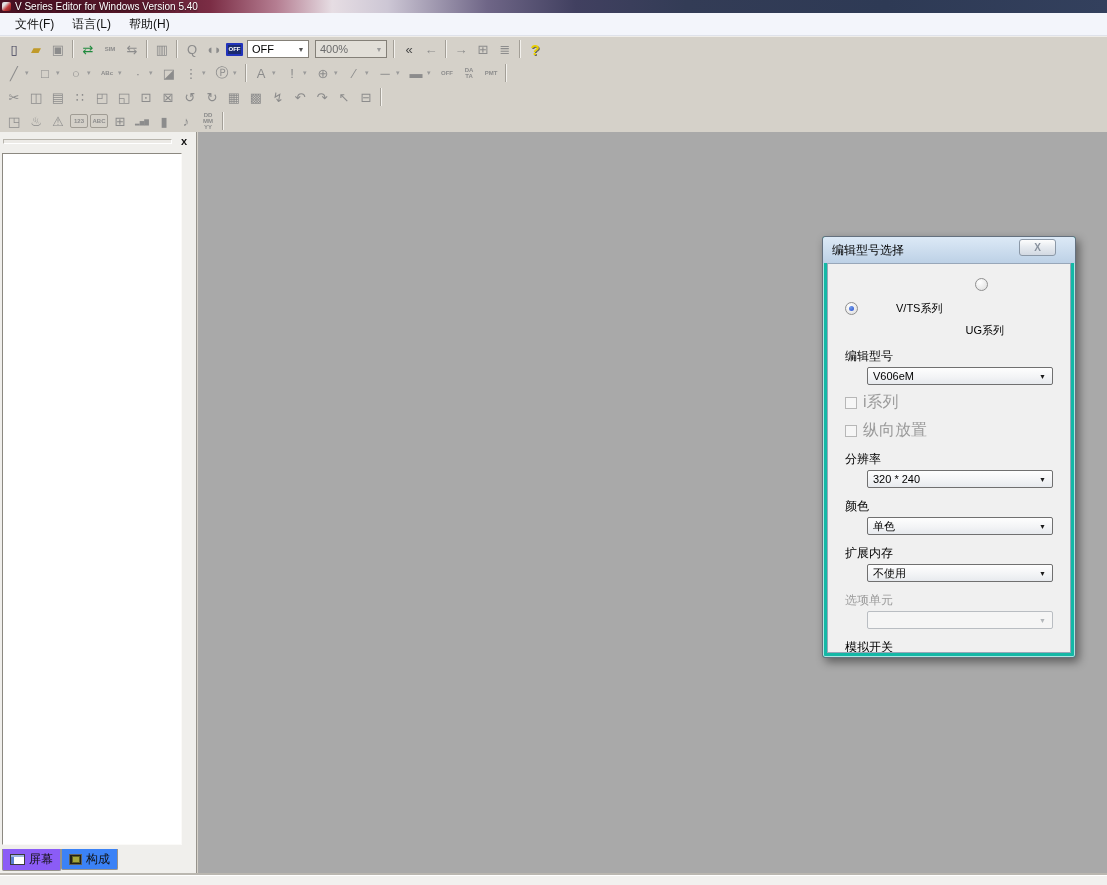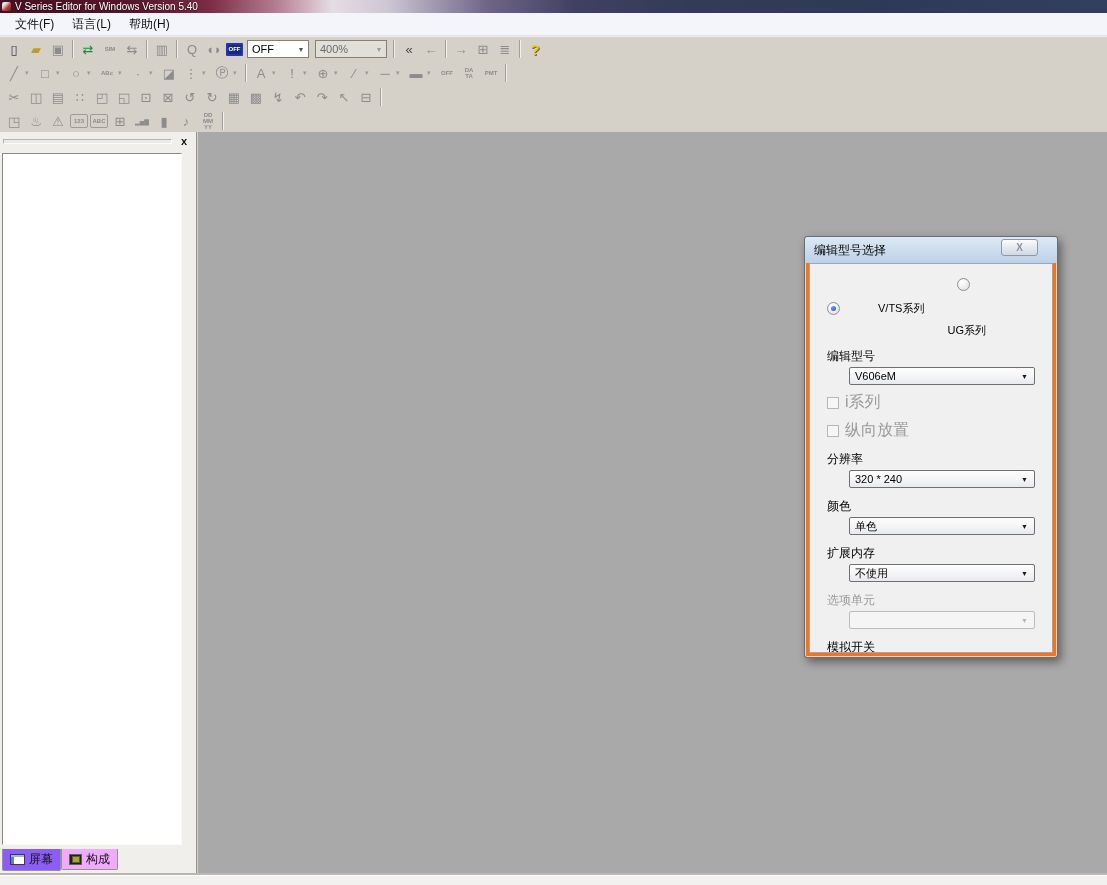--- a/index.html
+++ b/index.html
@@ -55,41 +55,41 @@
     background:#eceae6; }
   .dock-close { position:absolute; right:5px; top:2px; width:14px; height:14px;
     font:bold 11px "Liberation Sans","DejaVu Sans",sans-serif; color:#111;
     display:flex; align-items:center; justify-content:center; cursor:default; }
   .dock-content { position:absolute; left:2px; right:14px; top:21px; bottom:30px;
     background:#fff; border:1px solid #8c8981; border-bottom-color:#fbfaf8;
     border-right-color:#fbfaf8; }
   .dock-tabs { position:absolute; left:2px; bottom:3px; height:23px; display:flex;
     align-items:flex-start; }
   .tab { height:21px; padding:0 7px; display:flex; align-items:center; gap:4px;
-    background:#f0abfc; border:1px solid #96938c; border-top:none;
+    background:#3b82f6; border:1px solid #96938c; border-top:none;
     border-radius:0 0 2px 2px; font-size:12px; color:#111; cursor:default; }
   .tab.active { height:22px; background:#8b5cf6; }
   .tabicon { flex:none; }
   .tabicon.screen { width:15px; height:11px; border:1px solid #3a3a3a; background:
     linear-gradient(90deg,#5b7fd0 3px,#fff 3px); box-shadow:inset 0 2px 0 #9db4e2; }
   .tabicon.structure { width:13px; height:11px; background:#20201c; border:1px solid #62625a;
     display:flex; align-items:center; justify-content:center; }
   .tabicon.structure::after { content:""; width:6px; height:5px; background:#a3a63c;
     border:1px solid #5d5f1e; }
 
   
   .canvas { position:absolute; left:198px; top:132px; right:0; bottom:10px; background:#a9a9a9; }
 
   
   .statusbar { position:absolute; left:0; bottom:0; width:1107px; height:10px;
     background:#f2f1ef; border-top:1px solid #fff; box-shadow:0 -2px 0 #bab7b0; }
 
   
-  .dialog { position:absolute; left:804px; top:236px; width:254px; height:422px;
-    background:#f97316; border:1px solid #64707e; border-radius:3px;
+  .dialog { position:absolute; left:822px; top:236px; width:254px; height:422px;
+    background:#14b8a6; border:1px solid #64707e; border-radius:3px;
     box-shadow:inset 0 0 0 1px rgba(255,255,255,.65), 3px 4px 10px rgba(0,0,0,.45); }
   .dlg-titlebar { height:26px; display:flex; align-items:center; padding:0 9px;
     background:linear-gradient(#dce9f6,#bdd1e6); border-radius:3px 3px 0 0; }
   .dlg-title { font-size:12px; color:#000; }
   .dlg-close { position:absolute; top:2px; right:19px; width:37px; height:17px;
     border:1px solid #8b98a7; border-radius:3px; display:flex; align-items:center;
     justify-content:center; background:linear-gradient(#fdfdfd,#e7ebf0 45%,#d2d9e2);
     cursor:default; }
   .dlg-close .x { font:bold 10px "Liberation Sans","DejaVu Sans",sans-serif; color:#89929e; }
   .dlg-body { position:absolute; left:4px; right:4px; top:26px; bottom:4px;

